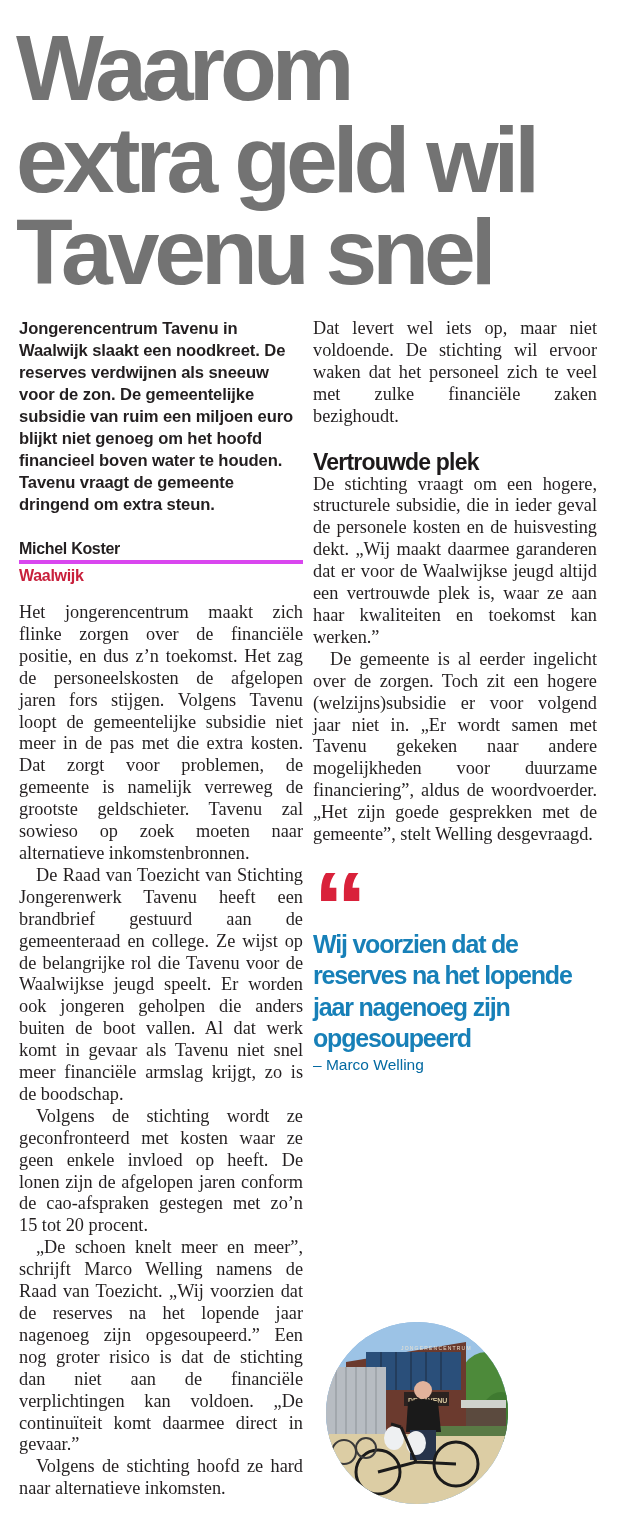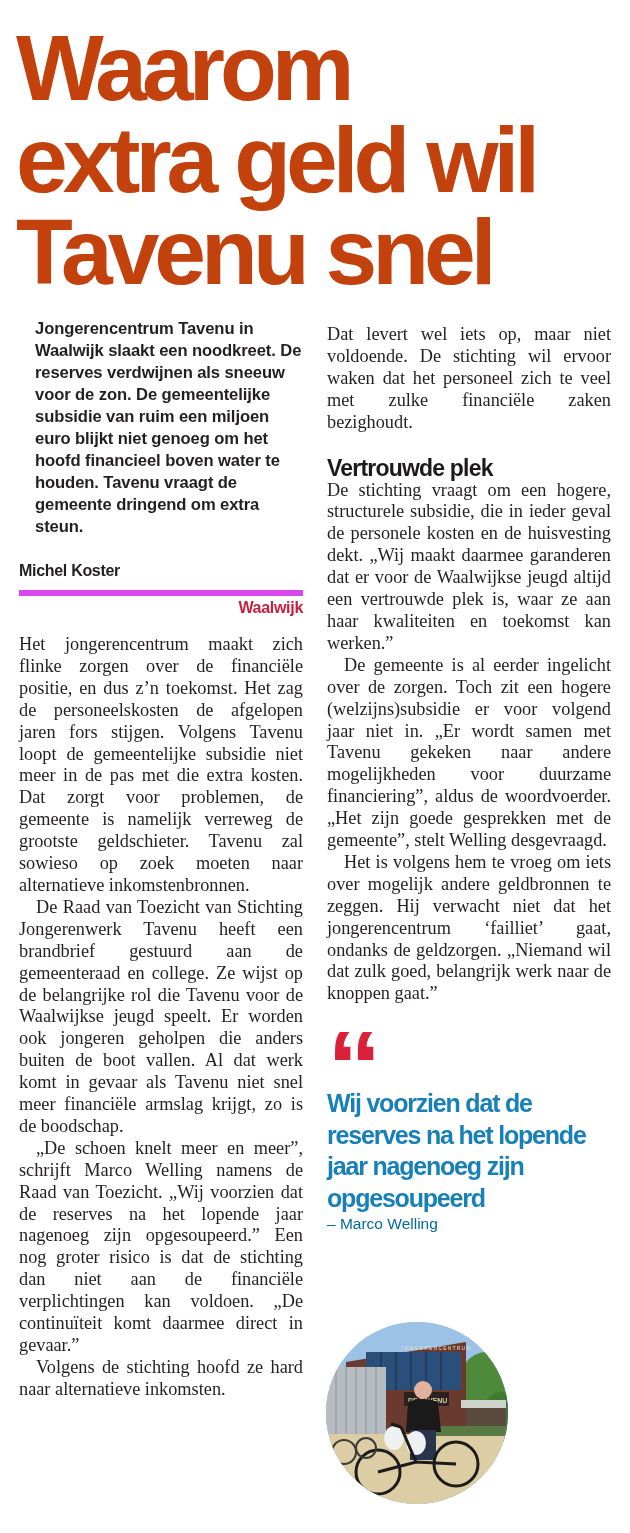--- a/index.html
+++ b/index.html
@@ -1,39 +1,39 @@
 <!DOCTYPE html>
 <html><head>
 <meta charset="utf-8">
 <style>
   html, body { margin:0; padding:0; background:#ffffff; }
   body { width:630px; height:1533px; position:relative; overflow:hidden; color:#231f20; }
   .headline {
     position:absolute; left:16px; top:22px; width:610px;
     font-family:"Liberation Sans", sans-serif; font-weight:700;
-    font-size:93px; line-height:92px; letter-spacing:-5px; color:#c2410c;
+    font-size:93px; line-height:92px; letter-spacing:-5px; color:#737373;
     margin:0;
   }
   .headline span { display:block; white-space:nowrap; }
   .col { position:absolute; width:284px; }
   .col-left { left:19px; top:318px; }
-  .col-right { left:327px; top:318px;margin-top:6px; }
+  .col-right { left:313px; top:318px; }
   .intro {
     font-family:"Liberation Sans", sans-serif; font-weight:700;
-    font-size:16.6px; line-height:22px; color:#231f20; margin:0 0 22px 16px;
+    font-size:16.6px; line-height:22px; color:#231f20; margin:0 0 22px 0;
     letter-spacing:-0.1px;
   }
   .byline-name {
     font-family:"Liberation Sans", sans-serif; font-weight:700; font-size:16px;
-    line-height:22px; color:#231f20; padding-bottom:8px; border-bottom:6px solid #d946ef;
+    line-height:22px; color:#231f20; padding-bottom:0; border-bottom:4px solid #d946ef;
     letter-spacing:-0.3px;
   }
   .byline-place {
     font-family:"Liberation Sans", sans-serif; font-weight:700; font-size:16px;
-    line-height:24px; color:#c8203c; margin-bottom:14px; letter-spacing:-0.3px;text-align:right;
+    line-height:24px; color:#c8203c; margin-bottom:14px; letter-spacing:-0.3px;
   }
   .body p {
     font-family:"Liberation Serif", serif; font-size:18.3px; line-height:21.9px;
     margin:0; text-align:justify; color:#231f20; hyphens:manual;
   }
   .body p.indent { text-indent:17px; }
   .subhead {
     font-family:"Liberation Sans", sans-serif; font-weight:700; font-size:23px;
     line-height:24px; margin:22px 0 0 0; color:#1d1a1b; letter-spacing:-0.8px;
   }
@@ -67,32 +67,32 @@
   <span>Tavenu snel</span>
 </h1>
 
 <div class="col col-left">
   <p class="intro">Jongerencentrum Tavenu in Waalwijk slaakt een noodkreet. De reserves verdwijnen als sneeuw voor de zon. De gemeentelijke subsidie van ruim een miljoen euro blijkt niet genoeg om het hoofd financieel boven water te houden. Tavenu vraagt de gemeente dringend om extra steun.</p>
   <div class="byline-name">Michel Koster</div>
   <div class="byline-place">Waalwijk</div>
   <div class="body">
     <p>Het jongerencentrum maakt zich flinke zorgen over de financiële positie, en dus z’n toekomst. Het zag de personeelskosten de afgelopen jaren fors stijgen. Volgens Tavenu loopt de gemeentelijke subsidie niet meer in de pas met die extra kosten. Dat zorgt voor problemen, de gemeente is namelijk verreweg de grootste geldschieter. Tavenu zal sowieso op zoek moeten naar alternatieve inkomstenbronnen.</p>
     <p class="indent">De Raad van Toezicht van Stichting Jongerenwerk Tavenu heeft een brandbrief gestuurd aan de gemeenteraad en college. Ze wijst op de belangrijke rol die Tavenu voor de Waalwijkse jeugd speelt. Er worden ook jongeren geholpen die anders buiten de boot vallen. Al dat werk komt in gevaar als Tavenu niet snel meer financiële armslag krijgt, zo is de boodschap.</p>
+    <p class="indent">Volgens de stichting wordt ze geconfronteerd met kosten waar ze geen enkele invloed op heeft. De lonen zijn de afgelopen jaren conform de cao-afspraken gestegen met zo’n 15 tot 20 procent.</p>
     <p class="indent">„De schoen knelt meer en meer”, schrijft Marco Welling namens de Raad van Toezicht. „Wij voorzien dat de reserves na het lopende jaar nagenoeg zijn opgesoupeerd.” Een nog groter risico is dat de stichting dan niet aan de financiële verplichtingen kan voldoen. „De continuïteit komt daarmee direct in gevaar.”</p>
     <p class="indent">Volgens de stichting hoofd ze hard naar alternatieve inkomsten.</p>
   </div>
 </div>
 
 <div class="col col-right">
   <div class="body">
     <p>Dat levert wel iets op, maar niet voldoende. De stichting wil ervoor waken dat het personeel zich te veel met zulke financiële zaken bezighoudt.</p>
     <h2 class="subhead">Vertrouwde plek</h2>
     <p>De stichting vraagt om een hogere, structurele subsidie, die in ieder geval de personele kosten en de huisvesting dekt. „Wij maakt daarmee garanderen dat er voor de Waalwijkse jeugd altijd een vertrouwde plek is, waar ze aan haar kwaliteiten en toekomst kan werken.”</p>
     <p class="indent">De gemeente is al eerder ingelicht over de zorgen. Toch zit een hogere (welzijns)subsidie er voor volgend jaar niet in. „Er wordt samen met Tavenu gekeken naar andere mogelijkheden voor duurzame financiering”, aldus de woordvoerder. „Het zijn goede gesprekken met de gemeente”, stelt Welling desgevraagd.</p>
-    <p class="indent">Het is volgens hem te vroeg om iets over mogelijk andere geldbronnen te zeggen. Hij verwacht niet dat het jongerencentrum ‘failliet’ gaat, ondanks de geldzorgen. „Niemand wil dat zulk goed, belangrijk werk naar de knoppen gaat.”</p>
   </div>
   <div class="pullquote">
     <div class="quote-mark">“</div>
     <p class="quote-text">Wij voorzien dat de reserves na het lopende jaar nagenoeg zijn opgesoupeerd</p>
     <div class="quote-author">– Marco Welling</div>
   </div>
 </div>
 
 <div class="photo">
   <svg width="182" height="182" viewBox="0 0 182 182">

